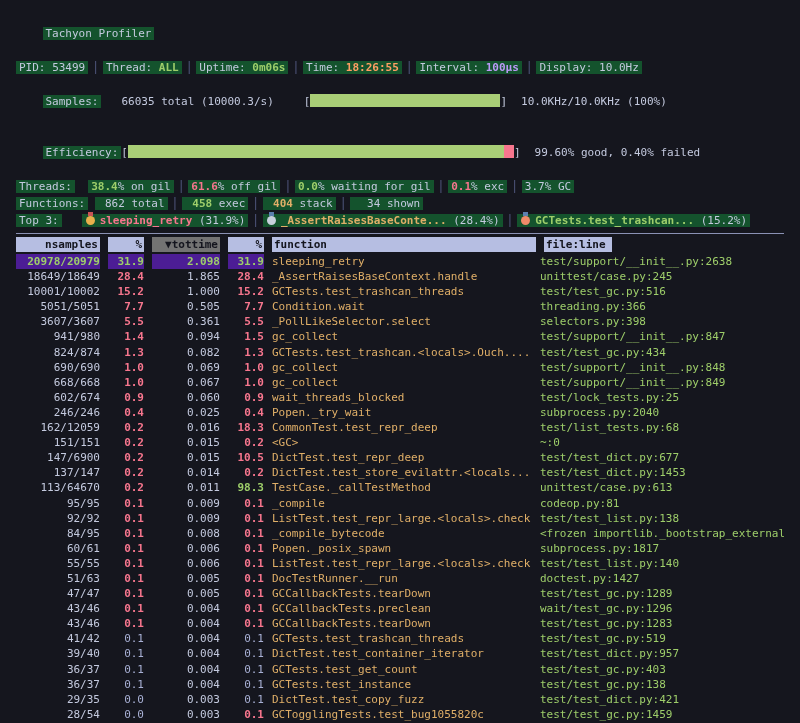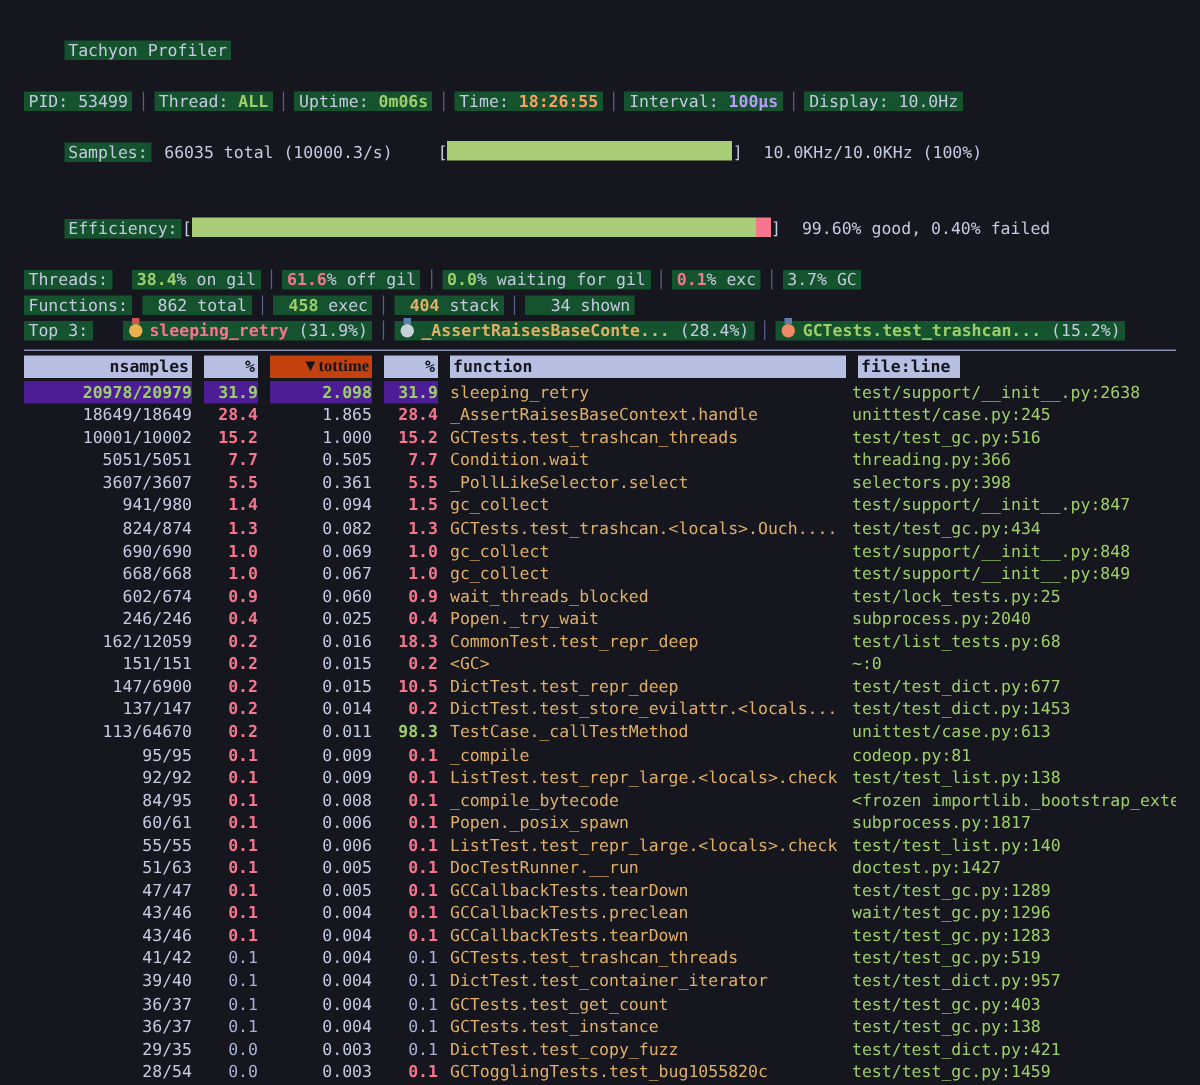--- a/index.html
+++ b/index.html
@@ -38,37 +38,37 @@
   .medal.gold{background:#e9b04c;}   .medal.gold::before{background:#c95555;}
   .medal.silver{background:#c7d0dd;} .medal.silver::before{background:#5b7fae;}
   .medal.bronze{background:#ee8a69;} .medal.bronze::before{background:#5b7fae;}
 
   .separator{height:0;border-top:1px solid #8a91b4;margin:4px 16px 3px 0;}
 
   
   .thead,.trow{display:flex;gap:8px;padding-right:16px;}
   .thead{margin:2px 0 2px 0;}
   .trow{line-height:15.1px;}
-  .c-ns{width:112px;text-align:right;}
+  .c-ns{width:84px;text-align:right;}
   .c-p1{width:36px;text-align:right;}
   .c-tt{width:68px;text-align:right;}
   .c-p2{width:36px;text-align:right;}
   .c-fn{width:260px;text-align:left;overflow:hidden;white-space:pre;}
   .c-fl{flex:1;text-align:left;white-space:pre;overflow:hidden;}
   .hcell{background:#b6bee2;color:#14151e;font-weight:bold;padding:1px 2px;}
-  .hcell.sorted{background:#c2410c;font-family:Liberation Serif, serif;}
+  .hcell.sorted{background:#737373;}
   .hcell.c-ns,.hcell.c-p1,.hcell.c-tt,.hcell.c-p2{box-sizing:border-box;}
   .hcell.c-fl{flex:0 0 auto;width:auto;min-width:64px;}
   .c-base{color:#c4cadf;}
   .fn{color:#e0af68;}
   .fl{color:#9ece6a;}
   .hl .c-ns,.hl .c-p1,.hl .c-tt,.hl .c-p2{background:#4c1d95;}
 
   .seg .num{display:inline-block;min-width:27px;text-align:right;}
-  .mlz{margin-left:8px;}
+  .mlz{margin-left:20px;}
 </style>
 </head>
 <body>
 
 <div class="app">
 
   <div class="line">
     <span class="chip lab">Tachyon Profiler</span>
   </div>
 

